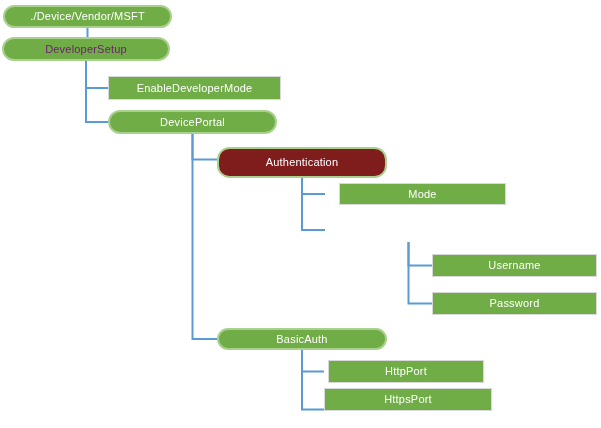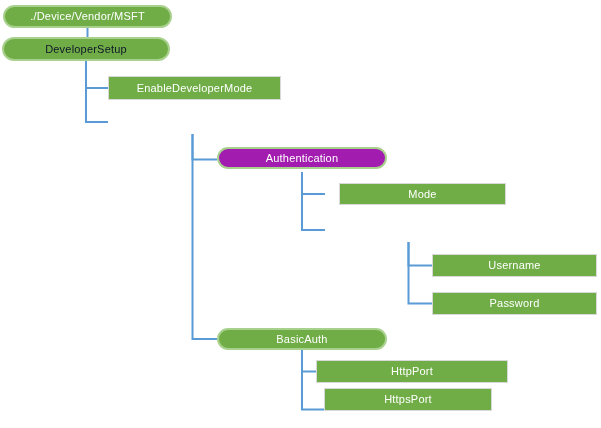--- a/index.html
+++ b/index.html
@@ -52,23 +52,24 @@
       <polyline points="302,172 302,194 325,194" fill="none" stroke="#5B9BD5" stroke-width="2"></polyline>
       <polyline points="302,172 302,230 325,230" fill="none" stroke="#5B9BD5" stroke-width="2"></polyline>
       <polyline points="408.5,242 408.5,265.5 432,265.5" fill="none" stroke="#5B9BD5" stroke-width="2"></polyline>
       <polyline points="408.5,242 408.5,303.5 432,303.5" fill="none" stroke="#5B9BD5" stroke-width="2"></polyline>
       <polyline points="192.5,134 192.5,339 217,339" fill="none" stroke="#5B9BD5" stroke-width="2"></polyline>
       <polyline points="302,350 302,371.5 324,371.5" fill="none" stroke="#5B9BD5" stroke-width="2"></polyline>
       <polyline points="302,350 302,409.5 324,409.5" fill="none" stroke="#5B9BD5" stroke-width="2"></polyline>
     </svg>
   <div id="node-layer">
       <div class="node pill" style="left: 3px; top: 5px; width: 169px; height: 23px; background: rgb(112, 173, 71); color: rgb(255, 255, 255); border-radius: 11.5px; border: 2px solid rgb(169, 209, 142);">./Device/Vendor/MSFT</div>
-      <div class="node pill" style="left: 2px; top: 37px; width: 168px; height: 24px; background: rgb(112, 173, 71); color: #0f172a; border-radius: 12px; border: 2px solid rgb(169, 209, 142);">DeveloperSetup</div>
+      <div class="node pill" style="left: 2px; top: 37px; width: 168px; height: 24px; background: rgb(112, 173, 71); color: #701a75; border-radius: 12px; border: 2px solid rgb(169, 209, 142);">DeveloperSetup</div>
       <div class="node rect" style="left: 108px; top: 76px; width: 173px; height: 24px; background: rgb(112, 173, 71); color: rgb(255, 255, 255); border: 1px solid rgb(217, 217, 217);">EnableDeveloperMode</div>
-      <div class="node pill" style="left: 217px; top: 147px; width: 170px; height: 22px; background: #a21caf; color: rgb(255, 255, 255); border-radius: 12.5px; border: 2px solid rgb(169, 209, 142);">Authentication</div>
+      <div class="node pill" style="left: 108px; top: 110px; width: 169px; height: 24px; background: rgb(112, 173, 71); color: rgb(255, 255, 255); border-radius: 12px; border: 2px solid rgb(169, 209, 142);">DevicePortal</div>
+      <div class="node pill" style="left: 217px; top: 147px; width: 170px; height: 31px; background: #7f1d1d; color: rgb(255, 255, 255); border-radius: 12.5px; border: 2px solid rgb(169, 209, 142);">Authentication</div>
       <div class="node rect" style="left: 339px; top: 183px; width: 167px; height: 22px; background: rgb(112, 173, 71); color: rgb(255, 255, 255); border: 1px solid rgb(217, 217, 217);">Mode</div>
       <div class="node rect" style="left: 432px; top: 254px; width: 165px; height: 23px; background: rgb(112, 173, 71); color: rgb(255, 255, 255); border: 1px solid rgb(217, 217, 217);">Username</div>
       <div class="node rect" style="left: 432px; top: 292px; width: 165px; height: 23px; background: rgb(112, 173, 71); color: rgb(255, 255, 255); border: 1px solid rgb(217, 217, 217);">Password</div>
       <div class="node pill" style="left: 217px; top: 328px; width: 170px; height: 22px; background: rgb(112, 173, 71); color: rgb(255, 255, 255); border-radius: 11px; border: 2px solid rgb(169, 209, 142);">BasicAuth</div>
-      <div class="node rect" style="left: 316px; top: 360px; width: 192px; height: 23px; background: rgb(112, 173, 71); color: rgb(255, 255, 255); border: 1px solid rgb(217, 217, 217);">HttpPort</div>
+      <div class="node rect" style="left: 328px; top: 360px; width: 156px; height: 23px; background: rgb(112, 173, 71); color: rgb(255, 255, 255); border: 1px solid rgb(217, 217, 217);">HttpPort</div>
       <div class="node rect" style="left: 324px; top: 388px; width: 168px; height: 23px; background: rgb(112, 173, 71); color: rgb(255, 255, 255); border: 1px solid rgb(217, 217, 217);">HttpsPort</div>
     </div>
 </div>
 
 </body></html>

